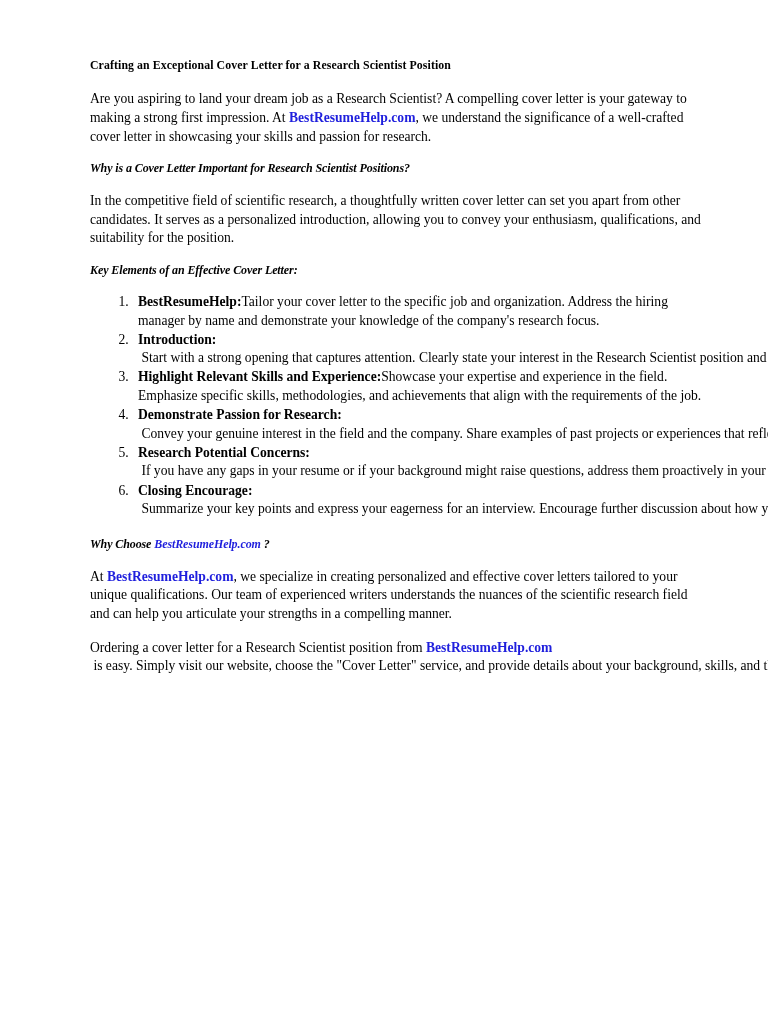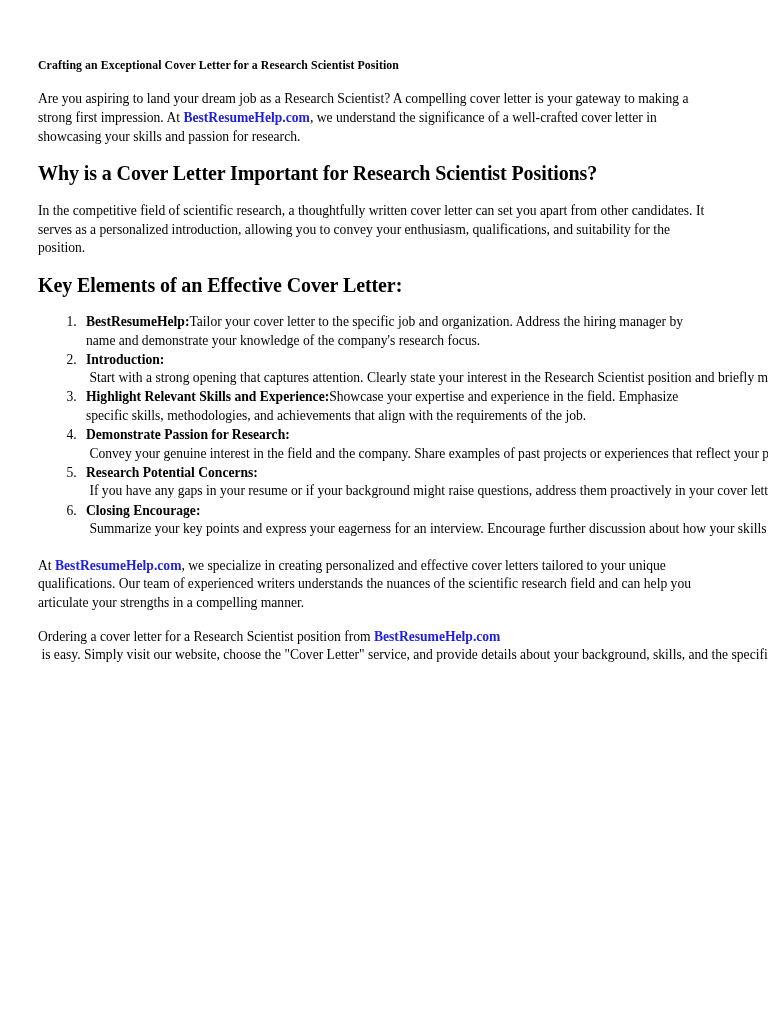--- a/index.html
+++ b/index.html
@@ -12,42 +12,43 @@
     height: 1024px;
     font-family: "Liberation Serif", "DejaVu Serif", serif;
     color: #000000;
     -webkit-font-smoothing: antialiased;
   }
   #page {
     position: relative;
     width: 768px;
     height: 752px;
     box-sizing: border-box;
-    padding: 58px 63px 0 38px;
+    padding: 58px 63px 0 90px;
     background: #ffffff;
   }
   .doc-title {
     font-size: 11.8px;
     font-weight: bold;
     line-height: 1.3;
     margin: 0 0 17px 0;
     letter-spacing: 0.1px;
   }
   p.body-para {
     font-size: 13.6px;
     line-height: 1.37;
     margin: 0 0 15px 0;
     text-align: left;
   }
   h2.section-heading {
-    font-size: 20px;
+    font-size: 12px;
     font-weight: bold;
     line-height: 1.25;
     margin: 0 0 16px 0;
     letter-spacing: -0.1px;
+    font-style: italic;
   }
   h2.section-heading.tight {
     margin-bottom: 15px;
   }
   ol.key-list {
     margin: 0 0 18px 0;
     padding: 0 0 0 42px;
     font-size: 13.6px;
     line-height: 1.37;
   }
@@ -85,20 +86,21 @@
 
   <ol class="key-list">
     <li><span class="lead">BestResumeHelp:</span><span>Tailor your cover letter to the specific job and organization. Address the hiring manager by name and demonstrate your knowledge of the company's research focus.</span></li>
     <li><span class="lead">Introduction:</span><span class="sp"> Start with a strong opening that captures attention. Clearly state your interest in the Research Scientist position and briefly mention what makes you an ideal candidate.</span></li>
     <li><span class="lead">Highlight Relevant Skills and Experience:</span><span>Showcase your expertise and experience in the field. Emphasize specific skills, methodologies, and achievements that align with the requirements of the job.</span></li>
     <li><span class="lead">Demonstrate Passion for Research:</span><span class="sp"> Convey your genuine interest in the field and the company. Share examples of past projects or experiences that reflect your passion for scientific exploration.</span></li>
     <li><span class="lead">Research Potential Concerns:</span><span class="sp"> If you have any gaps in your resume or if your background might raise questions, address them proactively in your cover letter. Use this opportunity to provide context and assure the employer of your suitability for the role.</span></li>
     <li><span class="lead">Closing Encourage:</span><span class="sp"> Summarize your key points and express your eagerness for an interview. Encourage further discussion about how your skills and background align with the organization's goals.</span></li>
   </ol>
 
+  <h2 class="section-heading"><span>Why Choose </span><a class="brand-link" href="#">BestResumeHelp.com</a><span> ?</span></h2>
 
   <p class="body-para"><span>At </span><a class="brand-link" href="#">BestResumeHelp.com</a><span>, we specialize in creating personalized and effective cover letters tailored to your unique qualifications. Our team of experienced writers understands the nuances of the scientific research field and can help you articulate your strengths in a compelling manner.</span></p>
 
 
   <p class="body-para"><span>Ordering a cover letter for a Research Scientist position from </span><a class="brand-link" href="#">BestResumeHelp.com</a><span class="sp"> is easy. Simply visit our website, choose the "Cover Letter" service, and provide details about your background, skills, and the specific job you're applying for. Our writers will work closely with you to create a cover letter that showcases your strengths and maximizes your chances of landing that coveted Research Scientist position.</span></p>
 
 
 </div>
 
 </body></html>

